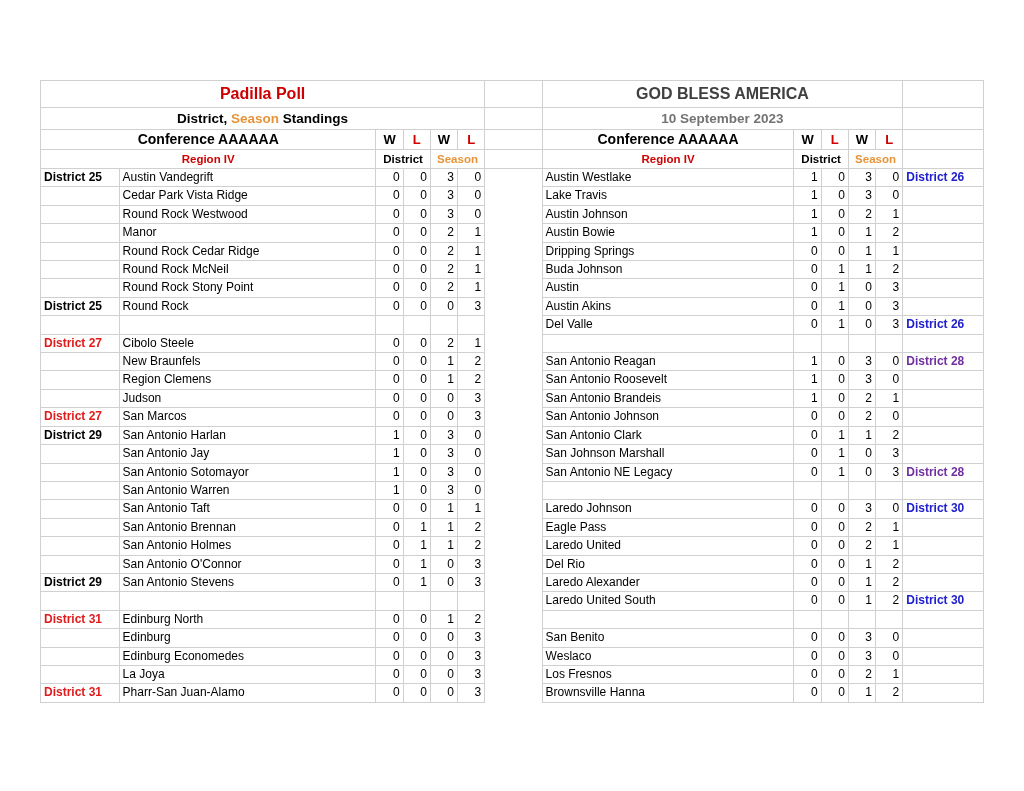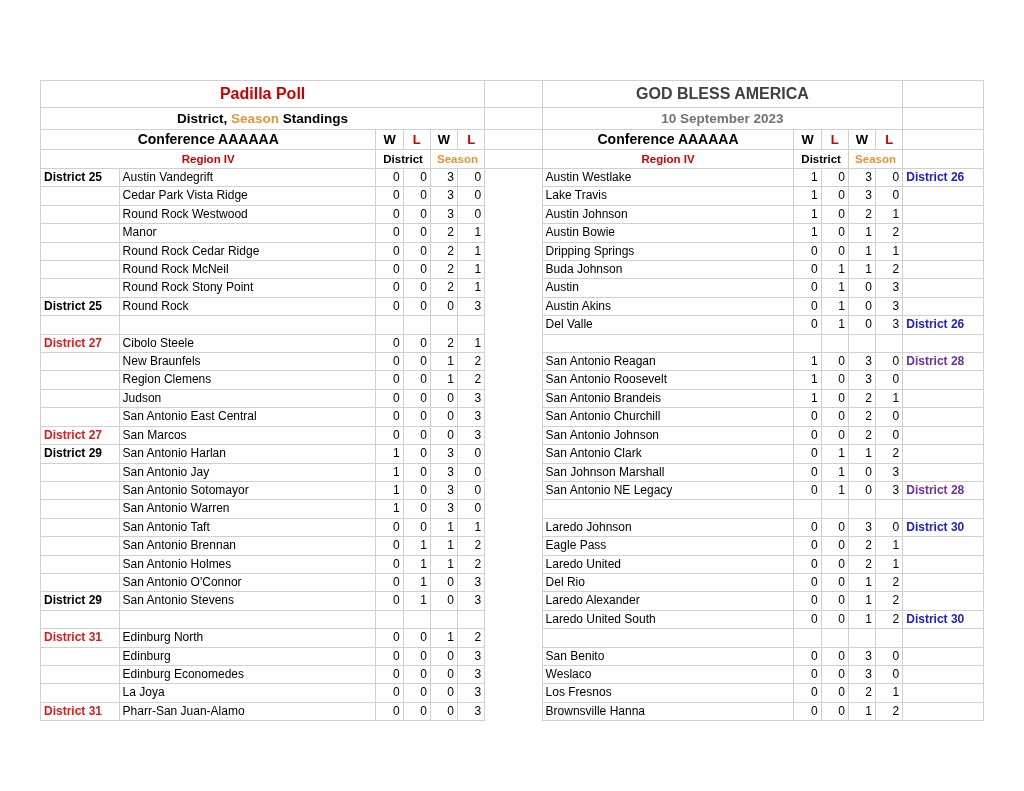--- a/index.html
+++ b/index.html
@@ -376,35 +376,20 @@
           <td class="num">3</td>
           <td class="noborder"></td>
           <td class="team">San Antonio Brandeis</td>
           <td class="num">1</td>
           <td class="num">0</td>
           <td class="num">2</td>
           <td class="num">1</td>
           <td class="dist-right k-purple"></td>
         </tr>
         <tr>
-          <td class="dist-left k-red"></td>
-          <td class="team">San Antonio East Central</td>
-          <td class="num">0</td>
-          <td class="num">0</td>
-          <td class="num">0</td>
-          <td class="num">3</td>
-          <td class="noborder"></td>
-          <td class="team">San Antonio Churchill</td>
-          <td class="num">0</td>
-          <td class="num">0</td>
-          <td class="num">2</td>
-          <td class="num">0</td>
-          <td class="dist-right k-purple"></td>
-        </tr>
-        <tr>
           <td class="dist-left k-red">District 27</td>
           <td class="team">San Marcos</td>
           <td class="num">0</td>
           <td class="num">0</td>
           <td class="num">0</td>
           <td class="num">3</td>
           <td class="noborder"></td>
           <td class="team">San Antonio Johnson</td>
           <td class="num">0</td>
           <td class="num">0</td>

